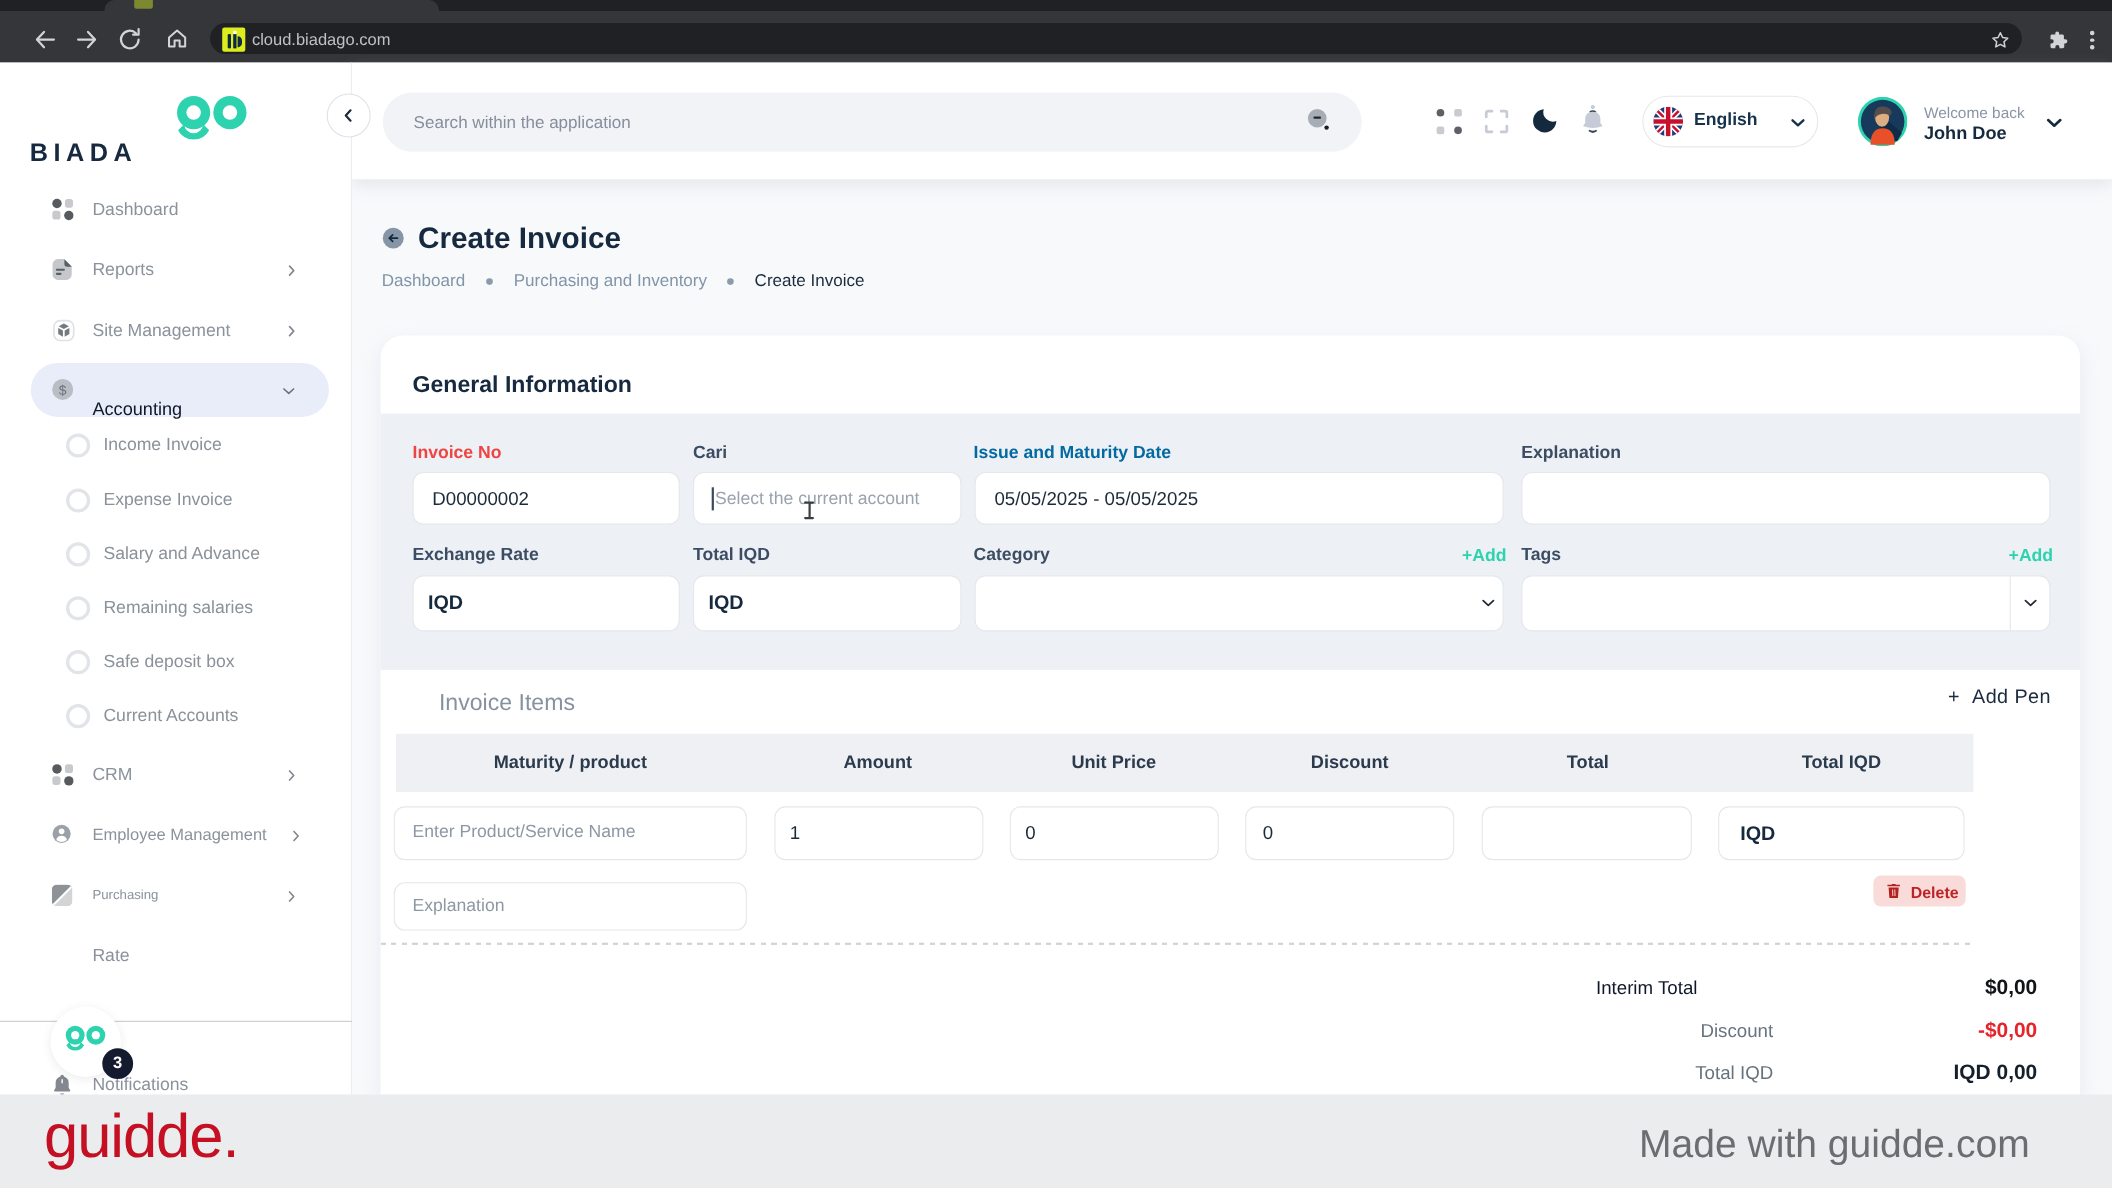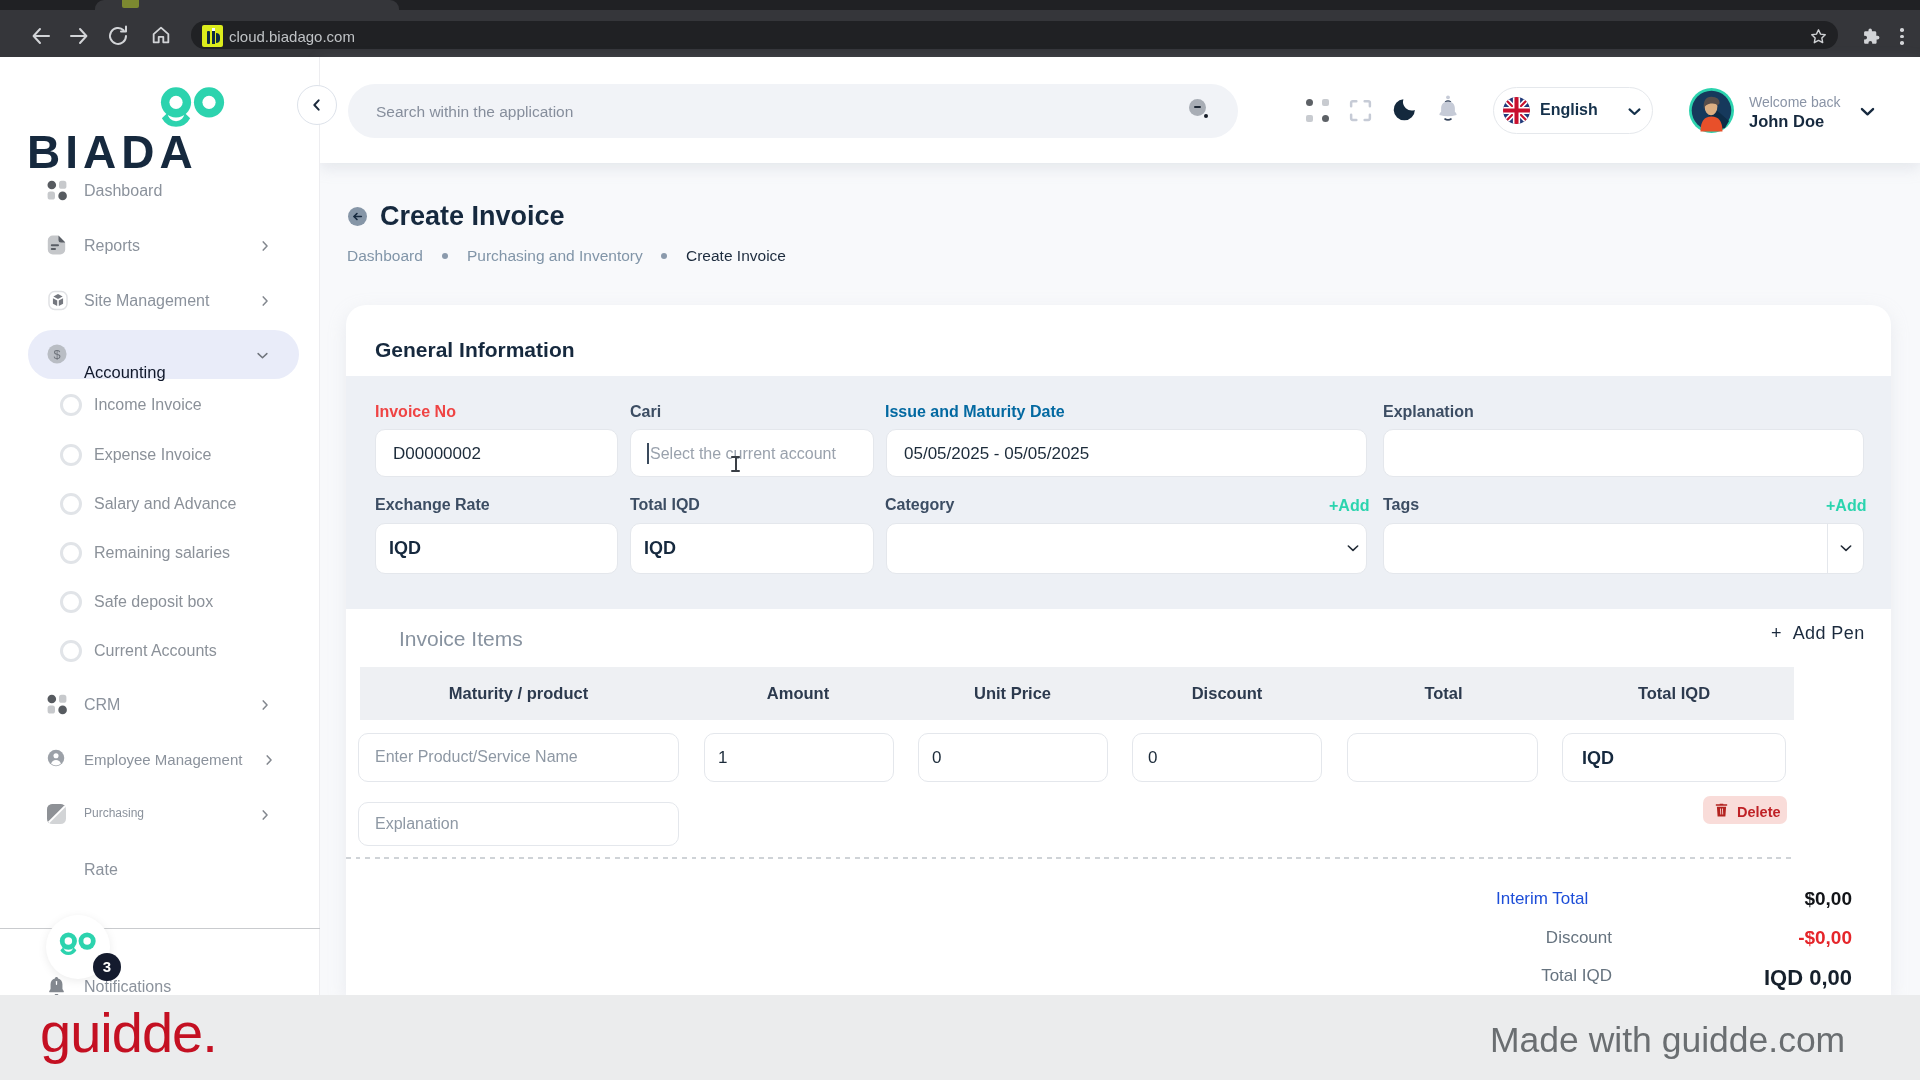--- a/index.html
+++ b/index.html
@@ -52,21 +52,21 @@
   <div class="abs" style="left:1900px;top:34.5px;width:3.6px;height:3.6px;border-radius:50%;background:#d2d4d7;"></div>
   <div class="abs" style="left:1900px;top:41px;width:3.6px;height:3.6px;border-radius:50%;background:#d2d4d7;"></div>
 </div>
 
 <div class="abs" style="left:0;top:57px;width:1920px;height:938px;background:#f8f9fb;"></div>
 
 <div class="abs" style="left:320px;top:57px;width:1600px;height:106px;background:#ffffff;box-shadow:0 5px 14px rgba(168,177,190,0.25);"></div>
 
 <div class="abs" style="left:0;top:57px;width:320px;height:938px;background:#ffffff;border-right:1px solid #ededf0;"></div>
 
-<div class="abs" style="left:27px;top:78px;font-size:46px;font-weight:700;letter-spacing:5px;color:#16293e;margin-top:47px;">BIADA</div>
+<div class="abs" style="left:27px;top:78px;font-size:23px;font-weight:700;letter-spacing:5px;color:#16293e;margin-top:47px;">BIADA</div>
 <svg class="abs" style="left:160px;top:86px;" width="66" height="44" viewBox="0 0 70 46">
   <circle cx="17" cy="17" r="16" fill="#2cd3ae"></circle>
     <circle cx="17" cy="17" r="7" fill="#fff"></circle>
   <circle cx="52" cy="17" r="16" fill="#2cd3ae"></circle>
     <circle cx="52" cy="17" r="7" fill="#fff"></circle>
   <path d="M2 34 A 17 17 0 0 0 32 34 L 26 28 A 9 9 0 0 1 8 28 Z" fill="#2cd3ae"></path>
 </svg>
 
 <div class="abs" style="left:297px;top:85px;width:40px;height:40px;border-radius:50%;background:#fff;border:1px solid #dde2ea;"></div>
 <svg class="abs" style="left:309px;top:97px;" width="16" height="16" viewBox="0 0 24 24" fill="none" stroke="#1c2b3d" stroke-width="3" stroke-linecap="round" stroke-linejoin="round">
@@ -326,26 +326,26 @@
 <div class="abs" style="left:375px;top:815px;font-size:16px;color:#8e98a4;">Explanation</div>
 
 <div class="abs" style="left:1703px;top:796px;width:84px;height:28px;background:#f9dcd9;border-radius:7px;"></div>
 <svg class="abs" style="left:1713px;top:801px;" width="17" height="18" viewBox="0 0 24 24" fill="#b3221f">
     <path d="M9.5 3 L9.5 4 L4 4 L4 6 L20 6 L20 4 L14.5 4 L14.5 3 Z M5.5 7.5 L18.5 7.5 L17.5 21 L6.5 21 Z M10 10 L10.4 18.5 L11.6 18.5 L11.2 10 Z M12.8 10 L13.2 18.5 L14.4 18.5 L14 10 Z" fill-rule="evenodd"></path>
   </svg>
 <div class="abs" style="left:1737px;top:804px;font-size:14.5px;font-weight:700;color:#bf2126;">Delete</div>
 
 <div class="abs" style="left:346px;top:857px;width:1448px;height:1.8px;background:repeating-linear-gradient(90deg,#cfd3d7 0,#cfd3d7 4.8px,transparent 4.8px,transparent 9.6px);"></div>
 
-<div class="abs" style="left:1496px;top:889px;width:200px;text-align:left;font-size:17px;color:#1d4ed8;">Interim Total</div>
+<div class="abs" style="left:1397px;top:889px;width:200px;text-align:center;font-size:17px;color:#0f172a;">Interim Total</div>
 <div class="abs" style="left:1652px;top:888px;width:200px;text-align:right;font-size:19px;font-weight:700;color:#121418;">$0,00</div>
 <div class="abs" style="left:1412px;top:928px;width:200px;text-align:right;font-size:17px;color:#66737f;">Discount</div>
 <div class="abs" style="left:1652px;top:927px;width:200px;text-align:right;font-size:19px;font-weight:700;color:#e5252a;">-$0,00</div>
 <div class="abs" style="left:1412px;top:966px;width:200px;text-align:right;font-size:17px;color:#66737f;">Total IQD</div>
-<div class="abs" style="left:1652px;top:965px;width:200px;text-align:right;font-size:22px;font-weight:700;color:#16202c;">IQD 0,00</div>
+<div class="abs" style="left:1652px;top:965px;width:200px;text-align:right;font-size:19px;font-weight:700;color:#16202c;">IQD 0,00</div>
 
 <div class="abs" style="left:0;top:995px;width:1920px;height:85px;background:#ebeced;"></div>
 <div class="abs" style="left:40px;top:1000px;font-size:56px;color:#c41022;letter-spacing:-1px;">guidde.</div>
 <div class="abs" style="left:1490px;top:1020px;font-size:35.5px;color:#6a6e71;">Made with guidde.com</div>
 
 <div class="abs" style="left:0;top:928px;width:320px;height:1px;background:#c9cbce;"></div>
 <div class="abs" style="left:46px;top:915px;width:64px;height:64px;border-radius:50%;background:#fff;box-shadow:0 2px 10px rgba(0,0,0,0.08);"></div>
 <svg class="abs" style="left:59px;top:932px;" width="38" height="30" viewBox="0 0 70 56">
   <circle cx="17" cy="17" r="16" fill="#2cd3ae"></circle>
     <circle cx="17" cy="17" r="7" fill="#fff"></circle>

